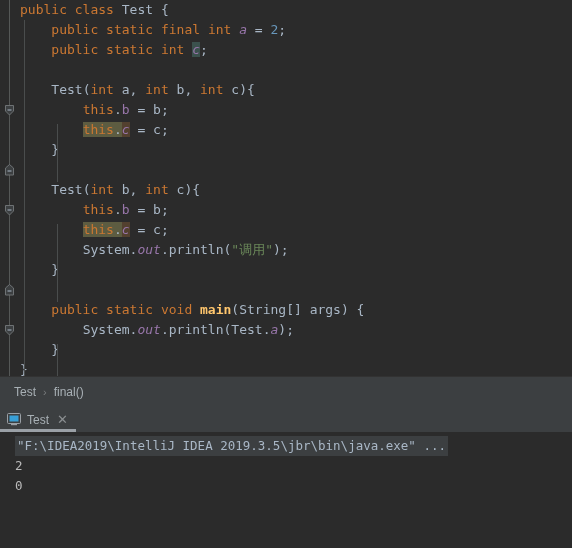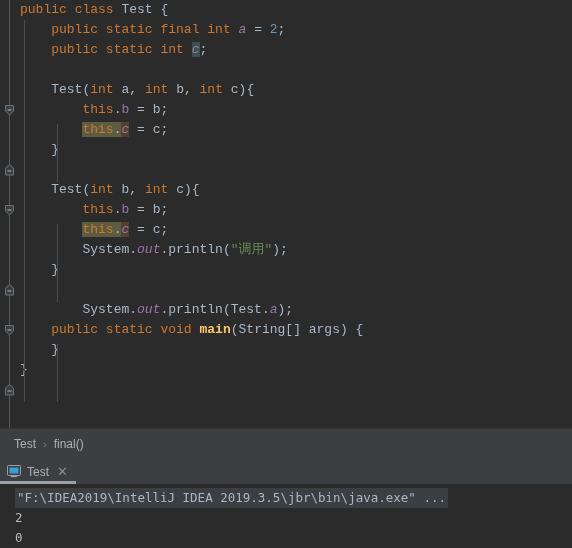--- a/index.html
+++ b/index.html
@@ -18,24 +18,23 @@
     width: 572px;
     height: 548px;
     background: #2b2b2b;
     display: flex;
     flex-direction: column;
   }
 
   
   .editor {
     position: relative;
-    height: 428px;
+    height: 376px;
     background: #2b2b2b;
     overflow: hidden;
-    font-family: Liberation Mono, monospace;
   }
   .gutter {
     position: absolute;
     left: 0; top: 0;
     width: 20px;
     height: 100%;
     background: #2b2b2b;
   }
   .gutter-line {
     position: absolute;
@@ -276,23 +275,23 @@
       <div class="line">        <span class="kw">this</span><span class="punc">.</span><span class="fld">b</span> <span class="punc">=</span> <span class="id">b</span><span class="punc">;</span></div>
 
       <div class="line">        <span class="kw hl-use">this</span><span class="punc hl-use">.</span><span class="sfld hl-write">c</span> <span class="punc">=</span> <span class="id">c</span><span class="punc">;</span></div>
 
       <div class="line">        <span class="cls">System</span><span class="punc">.</span><span class="sfld">out</span><span class="punc">.</span><span class="id">println</span><span class="punc">(</span><span class="str">"调用"</span><span class="punc">);</span></div>
 
       <div class="line">    <span class="brace">}</span></div>
 
       <div class="line"></div>
 
+      <div class="line">    <span class="kw">public</span> <span class="kw">static</span> <span class="kw">void</span> <span class="mth">main</span><span class="punc">(</span><span class="cls">String</span><span class="punc">[]</span> <span class="id">args</span><span class="punc">)</span> <span class="brace">{</span></div>
+
       <div class="line">        <span class="cls">System</span><span class="punc">.</span><span class="sfld">out</span><span class="punc">.</span><span class="id">println</span><span class="punc">(</span><span class="cls">Test</span><span class="punc">.</span><span class="sfld">a</span><span class="punc">);</span></div>
-
-      <div class="line">    <span class="kw">public</span> <span class="kw">static</span> <span class="kw">void</span> <span class="mth">main</span><span class="punc">(</span><span class="cls">String</span><span class="punc">[]</span> <span class="id">args</span><span class="punc">)</span> <span class="brace">{</span></div>
 
 
       <div class="line">    <span class="brace">}</span></div>
 
       <div class="line"><span class="brace">}</span></div>
 
       <div class="guide" style="left:57px; top:124px; height:58px;"></div>
       <div class="guide" style="left:57px; top:224px; height:78px;"></div>
       <div class="guide" style="left:57px; top:344px; height:58px;"></div>
       <div class="guide" style="left:24px; top:20px; height:382px;"></div>

